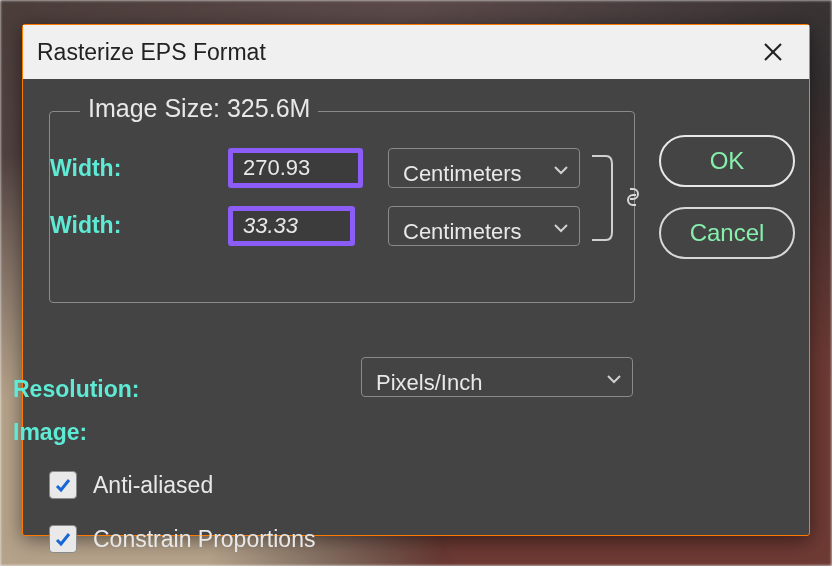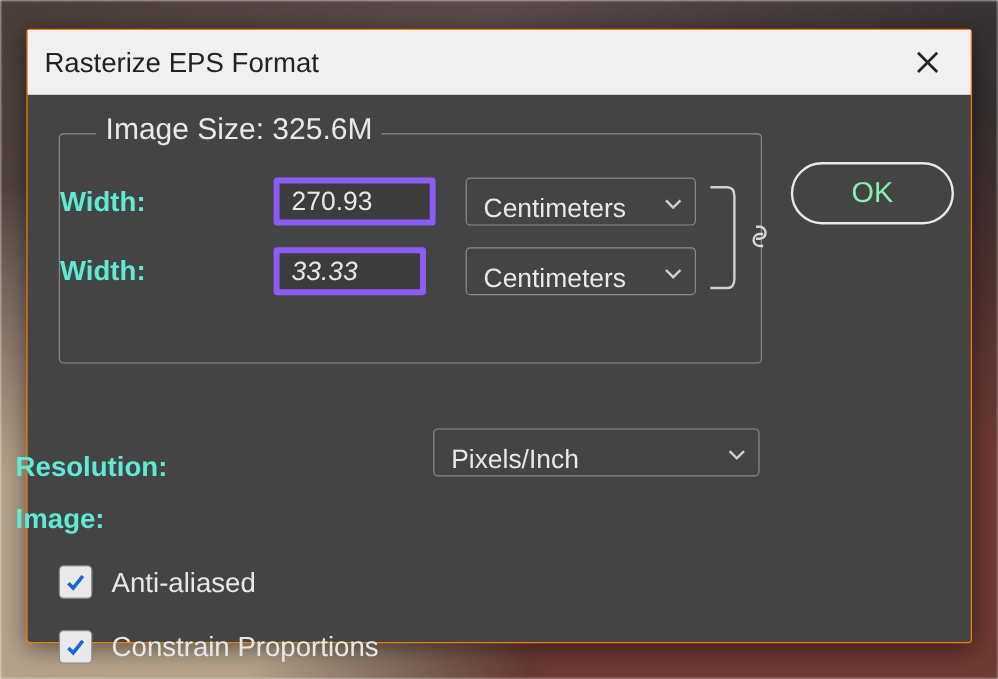--- a/index.html
+++ b/index.html
@@ -145,15 +145,18 @@
         <svg width="18" height="18" viewBox="0 0 18 18">
             <polyline points="3,10 7,14 15,4"></polyline>
           </svg>
       </span>
       <span>Constrain Proportions</span>
     </div>
 
     <div class="btn btn-ok">
       <span>OK</span>
     </div>
+    <div class="btn btn-cancel">
+      <span>Cancel</span>
+    </div>
 
   </div>
 </div>
 
 </body></html>

